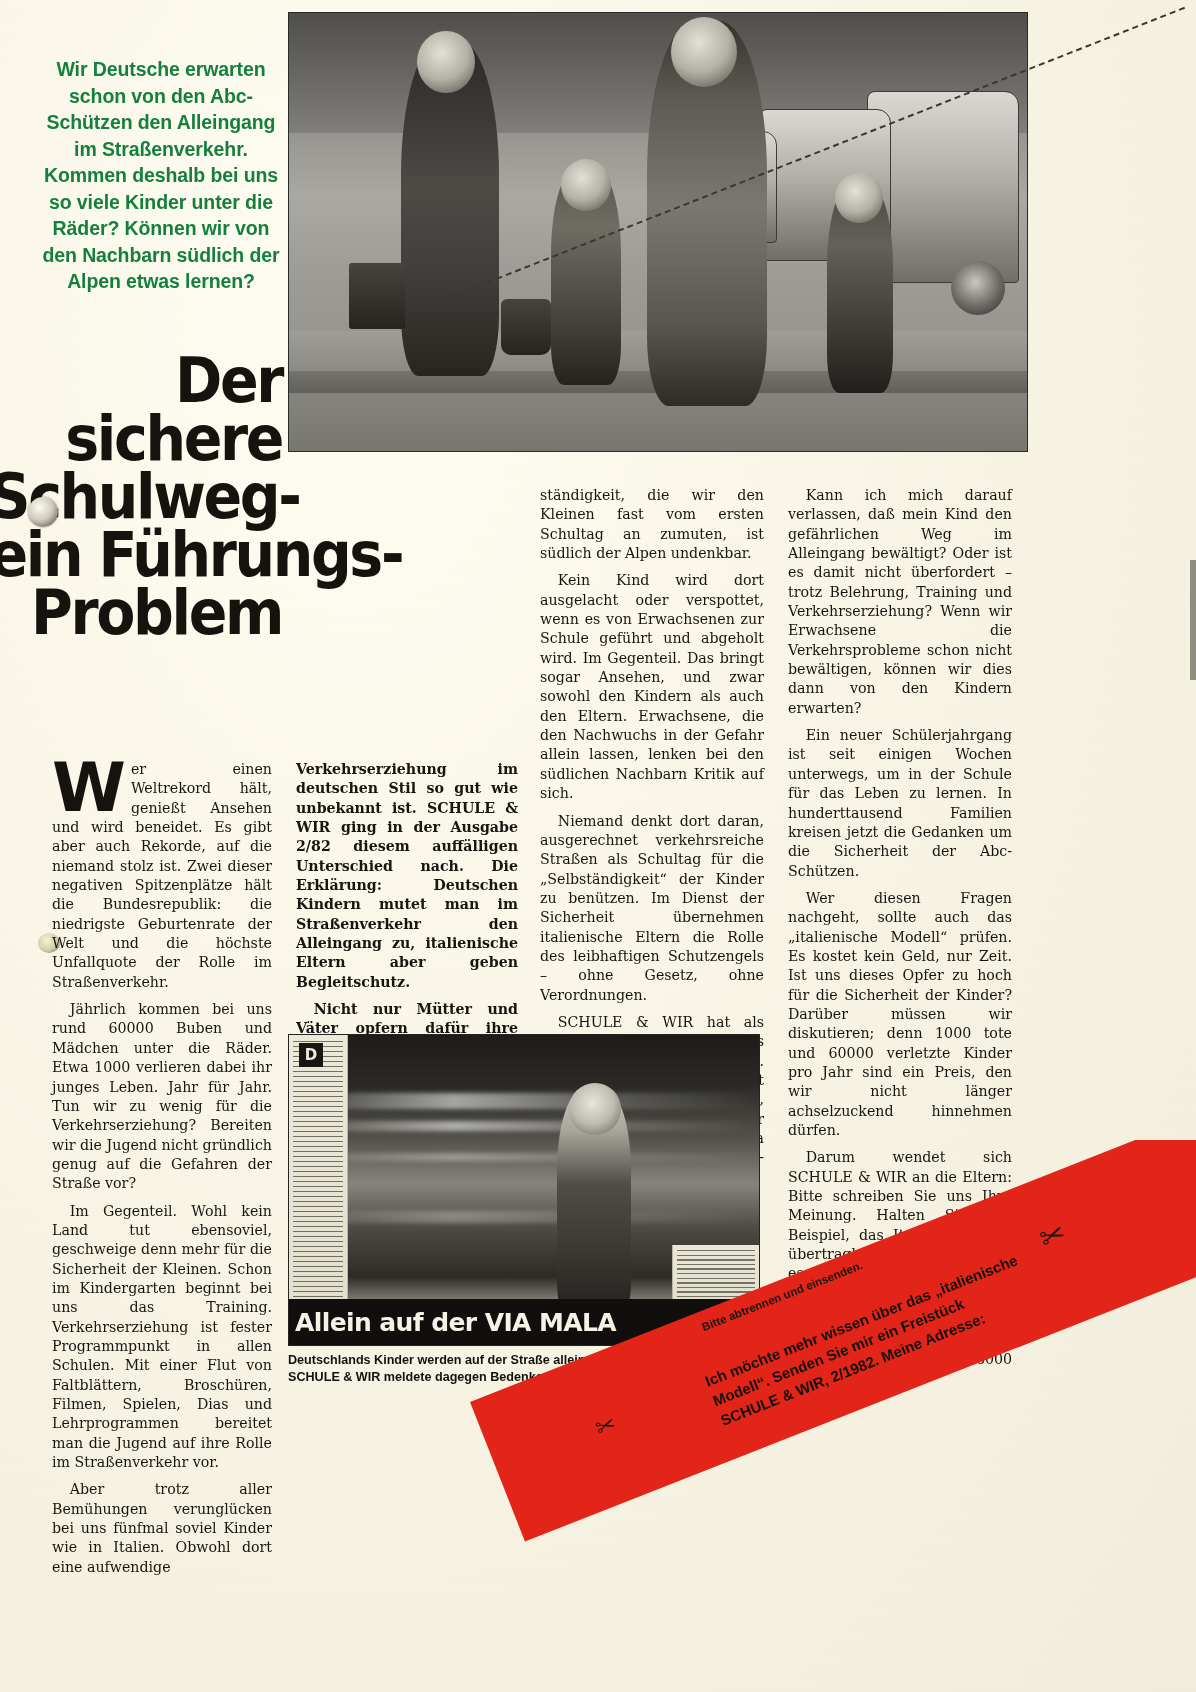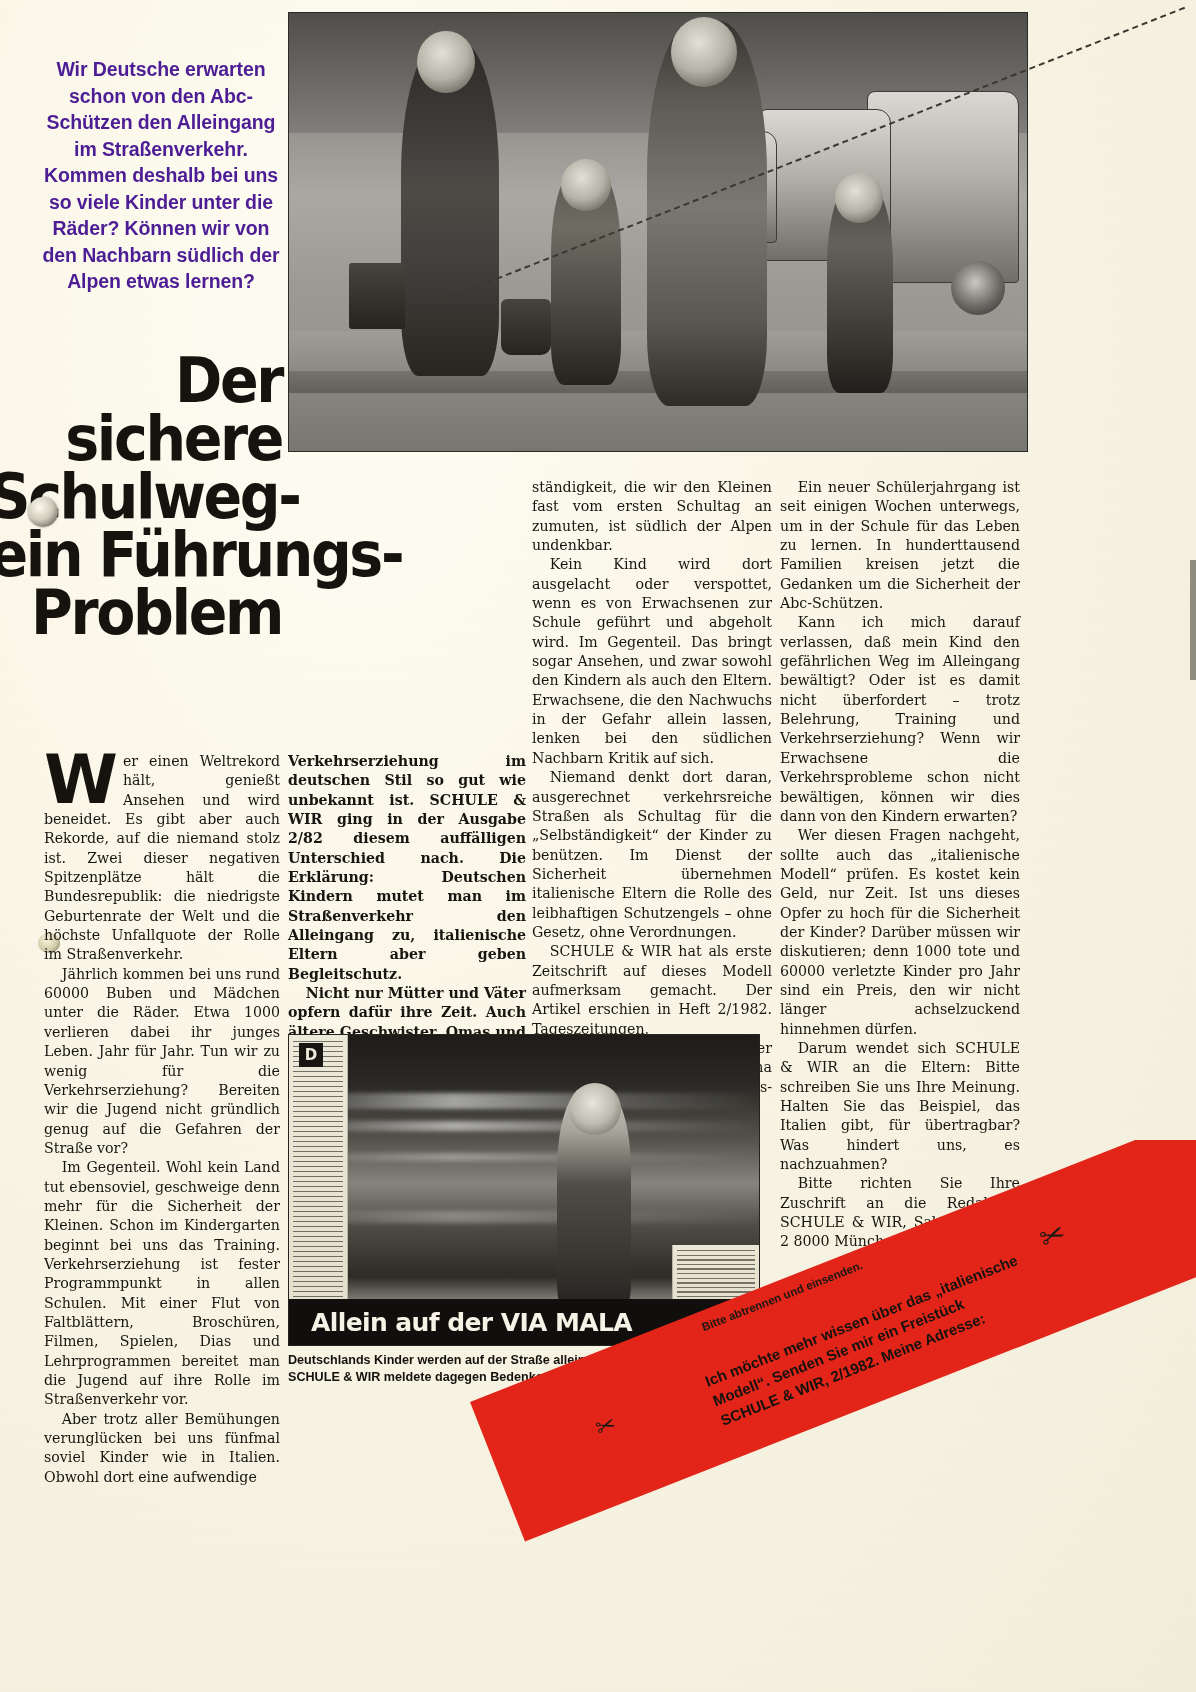--- a/index.html
+++ b/index.html
@@ -36,21 +36,21 @@
   .intro {
     position: absolute;
     left: 42px;
     top: 56px;
     width: 238px;
     text-align: center;
     font-family: "Liberation Sans", sans-serif;
     font-weight: 700;
     font-size: 19.5px;
     line-height: 26.5px;
-    color: #4c1d95;
+    color: #15803d;
     letter-spacing: -0.1px;
   }
 
   
   .headline {
     position: absolute;
     left: -36px;
     top: 352px;
     width: 318px;
     text-align: right;
@@ -177,21 +177,21 @@
   .col {
     position: absolute;
     font-family: "DejaVu Serif", "Liberation Serif", serif;
     font-size: 14.2px;
     line-height: 19.35px;
     color: #17150f;
     text-align: justify;
     -webkit-hyphens: none;
     hyphens: none;
   }
-  .col p { margin: 0; text-indent: 1.25em; }
+  .col p { margin: 8px; text-indent: 1.25em; }
   .col p.first { text-indent: 0; }
 
   #col1 { left: 44px;  top: 752px;  width: 236px; }
   #col2 { left: 288px; top: 752px;  width: 238px; font-weight: bold; }
   #col3 { left: 532px; top: 478px;  width: 240px; }
   #col4 { left: 780px; top: 478px;  width: 240px; }
 
   .dropcap {
     float: left;
     font-family: "DejaVu Sans", sans-serif;
@@ -282,21 +282,21 @@
   }
   .banner {
     position: absolute;
     left: 0; bottom: 0;
     width: 100%;
     height: 46px;
     background: #100f0d;
     color: #f6f2e6;
     display: flex;
     align-items: center;
-    padding-left: 22px;
+    padding-left: 6px;
     box-sizing: border-box;
     font-family: "DejaVu Sans", sans-serif;
     font-weight: 700;
     font-size: 25px;
     letter-spacing: -0.6px;
   }
   .banner-arrow {
     position: absolute;
     right: 12px;
     bottom: 14px;
@@ -454,22 +454,22 @@
   </div>
 
   <div class="col" id="col3">
     <p class="first"><span>ständigkeit, die wir den Kleinen fast vom ersten Schultag an zumuten, ist südlich der Alpen undenkbar.</span></p>
     <p><span>Kein Kind wird dort ausgelacht oder verspottet, wenn es von Erwachsenen zur Schule geführt und abgeholt wird. Im Gegenteil. Das bringt sogar Ansehen, und zwar sowohl den Kindern als auch den Eltern. Erwachsene, die den Nachwuchs in der Gefahr allein lassen, lenken bei den südlichen Nachbarn Kritik auf sich.</span></p>
     <p><span>Niemand denkt dort daran, ausgerechnet verkehrsreiche Straßen als Schultag für die „Selbständigkeit“ der Kinder zu benützen. Im Dienst der Sicherheit übernehmen italienische Eltern die Rolle des leibhaftigen Schutzengels – ohne Gesetz, ohne Verordnungen.</span></p>
     <p><span>SCHULE &amp; WIR hat als erste Zeitschrift auf dieses Modell aufmerksam gemacht. Der Artikel erschien in Heft 2/1982. Tageszeitungen, Fachzeitschriften und der Rundfunk nahmen das Thema auf. Von der Christophorus-Stiftung wurde die Re-</span></p>
   </div>
 
   <div class="col" id="col4">
+    <p><span>Kann ich mich darauf verlassen, daß mein Kind den gefährlichen Weg im Alleingang bewältigt? Oder ist es damit nicht überfordert – trotz Belehrung, Training und Verkehrserziehung? Wenn wir Erwachsene die Verkehrsprobleme schon nicht bewältigen, können wir dies dann von den Kindern erwarten?</span></p>
     <p><span>Ein neuer Schülerjahrgang ist seit einigen Wochen unterwegs, um in der Schule für das Leben zu lernen. In hunderttausend Familien kreisen jetzt die Gedanken um die Sicherheit der Abc-Schützen.</span></p>
-    <p><span>Kann ich mich darauf verlassen, daß mein Kind den gefährlichen Weg im Alleingang bewältigt? Oder ist es damit nicht überfordert – trotz Belehrung, Training und Verkehrserziehung? Wenn wir Erwachsene die Verkehrsprobleme schon nicht bewältigen, können wir dies dann von den Kindern erwarten?</span></p>
     <p><span>Wer diesen Fragen nachgeht, sollte auch das „italienische Modell“ prüfen. Es kostet kein Geld, nur Zeit. Ist uns dieses Opfer zu hoch für die Sicherheit der Kinder? Darüber müssen wir diskutieren; denn 1000 tote und 60000 verletzte Kinder pro Jahr sind ein Preis, den wir nicht länger achselzuckend hinnehmen dürfen.</span></p>
     <p><span>Darum wendet sich SCHULE &amp; WIR an die Eltern: Bitte schreiben Sie uns Ihre Meinung. Halten Sie das Beispiel, das Italien gibt, für übertragbar? Was hindert uns, es nachzuahmen?</span></p>
     <p><span>Bitte richten Sie Ihre Zuschrift an die Redaktion SCHULE &amp; WIR, Salvatorstraße 2 8000 München 2.  ●</span></p>
   </div>
 
   <div class="photo-bottom">
     <div class="pb-blur"></div>
     <div class="pb-streak" style="top:58px;height:16px;"></div>
     <div class="pb-streak" style="top:86px;height:10px;"></div>
     <div class="pb-streak" style="top:118px;height:8px;opacity:.6;"></div>

